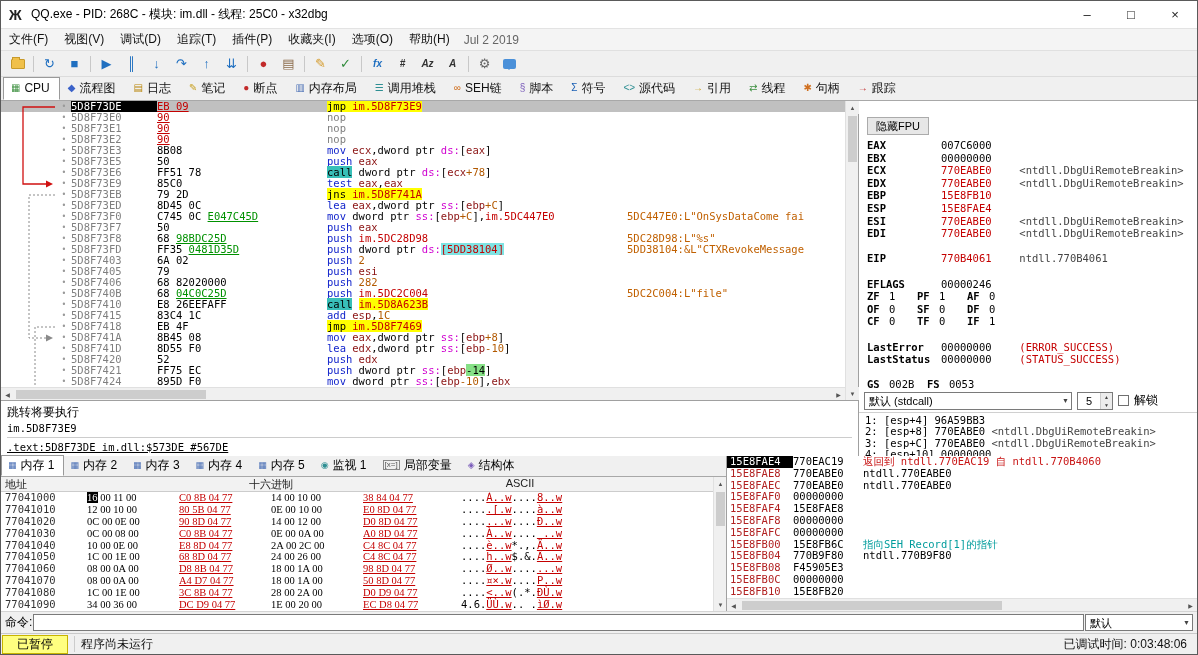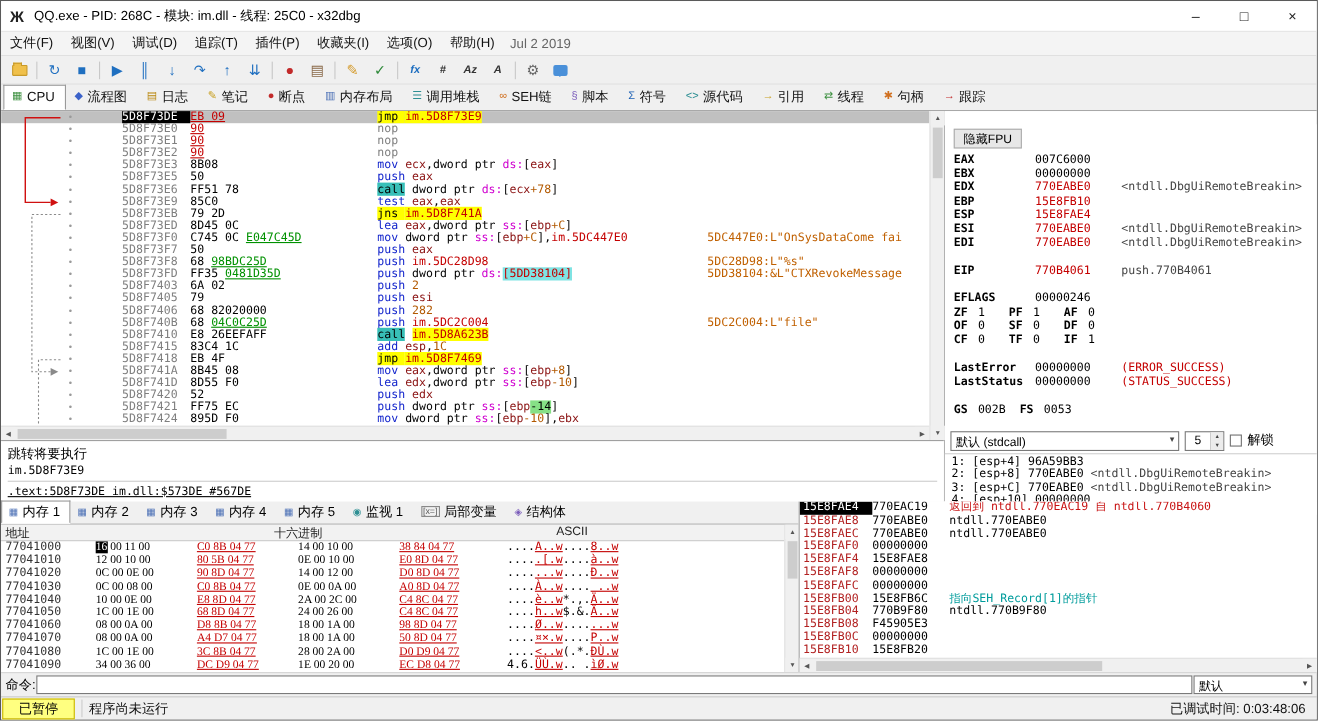--- a/index.html
+++ b/index.html
@@ -50,21 +50,21 @@
   
   .main { position:absolute; top:100px; left:0; right:0; height:355px; background:#ffffff; }
   .disasm { position:absolute; top:0; left:0; width:858px; height:355px; background:#fff;
     border-right:1px solid #a0a0a0; }
   .disasm-rows { position:absolute; top:0; left:0; right:13px; height:286px; overflow:hidden;
     font-family:"DejaVu Sans Mono",monospace; font-size:10.5px; }
   .jump-arrows { position:absolute; top:0; left:0; pointer-events:none; }
   .drow { height:11px; line-height:11px; display:flex; padding-left:56px; white-space:pre; }
   .drow.sel { background:#c0c0c0; }
   .d-dot { width:14px; color:#9a9a9a; font-size:8px; text-align:center; }
-  .d-addr { width:62px; color:#7f7f7f;margin-left:40px; }
+  .d-addr { width:86px; color:#7f7f7f; }
   .drow.sel .d-addr { background:#000; color:#fff; }
   .d-bytes { width:170px; }
   .d-instr { width:300px; }
   .d-cmt { flex:1; color:#c06000; overflow:hidden; }
   .tk-k { color:#000; } .tk-mn { color:#1325cc; } .tk-nop { color:#7f7f7f; }
   .tk-reg { color:#8a1111; } .tk-seg { color:#cf00cf; } .tk-num { color:#b25900; }
   .tk-numhl { color:#000; background:#86e086; }
   .tk-sym { color:#c40000; }
   .tk-jy { background:#ffff00; color:#000; } .tk-jyt { background:#ffff00; color:#c40000; }
   .tk-call { background:#38bfb8; color:#000; }
@@ -381,27 +381,28 @@
         <div class="info-sep"></div>
         <div class="info-l3">.text:5D8F73DE im.dll:$573DE #567DE</div>
       </div>
     </div>
 
     <div class="regs">
       <button class="fpu-btn">隐藏FPU</button>
       <div class="reg-rows" id="reg-rows">
           <div class="rrow"><span class="rname">EAX</span><span class="rval">007C6000</span></div>
           <div class="rrow"><span class="rname">EBX</span><span class="rval">00000000</span></div>
+          <div class="rrow"><span class="rname">ECX</span><span class="rval red">770EABE0</span><span class="rnote"> &lt;ntdll.DbgUiRemoteBreakin&gt;</span></div>
           <div class="rrow"><span class="rname">EDX</span><span class="rval red">770EABE0</span><span class="rnote"> &lt;ntdll.DbgUiRemoteBreakin&gt;</span></div>
           <div class="rrow"><span class="rname">EBP</span><span class="rval red">15E8FB10</span></div>
           <div class="rrow"><span class="rname">ESP</span><span class="rval red">15E8FAE4</span></div>
           <div class="rrow"><span class="rname">ESI</span><span class="rval red">770EABE0</span><span class="rnote"> &lt;ntdll.DbgUiRemoteBreakin&gt;</span></div>
           <div class="rrow"><span class="rname">EDI</span><span class="rval red">770EABE0</span><span class="rnote"> &lt;ntdll.DbgUiRemoteBreakin&gt;</span></div>
           <div class="rrow blank"> </div>
-          <div class="rrow"><span class="rname">EIP</span><span class="rval red">770B4061</span><span class="rnote"> push.770B4061</span></div>
+          <div class="rrow"><span class="rname">EIP</span><span class="rval red">770B4061</span><span class="rnote"> ntdll.770B4061</span></div>
           <div class="rrow blank"> </div>
           <div class="rrow"><span class="rname">EFLAGS</span><span class="rval">00000246</span></div>
           <div class="rrow"><span class="fname">ZF </span><span class="fval">1  </span><span class="fname">PF </span><span class="fval">1  </span><span class="fname">AF </span><span class="fval">0  </span></div>
           <div class="rrow"><span class="fname">OF </span><span class="fval">0  </span><span class="fname">SF </span><span class="fval">0  </span><span class="fname">DF </span><span class="fval">0  </span></div>
           <div class="rrow"><span class="fname">CF </span><span class="fval">0  </span><span class="fname">TF </span><span class="fval">0  </span><span class="fname">IF </span><span class="fval">1  </span></div>
           <div class="rrow blank"> </div>
           <div class="rrow"><span class="rname">LastError</span><span class="rval">00000000</span><span class="rnote red"> (ERROR_SUCCESS)</span></div>
           <div class="rrow"><span class="rname">LastStatus</span><span class="rval">00000000</span><span class="rnote red"> (STATUS_SUCCESS)</span></div>
           <div class="rrow blank"> </div>
           <div class="rrow"><span class="fname">GS </span><span class="fval">002B  </span><span class="fname">FS </span><span class="fval">0053  </span></div>

